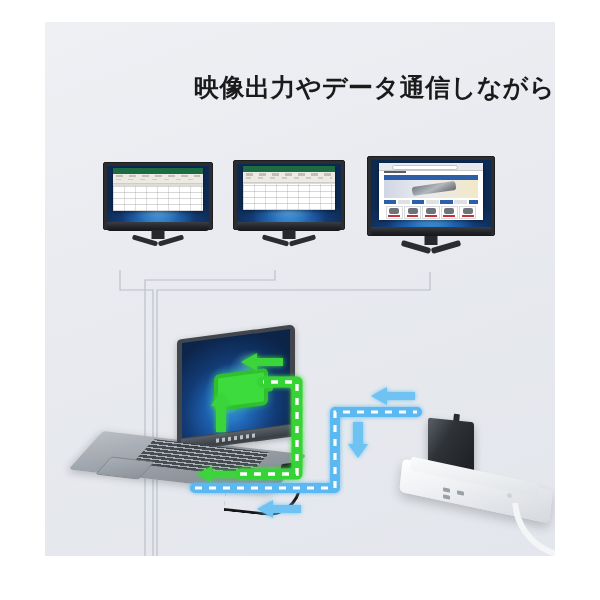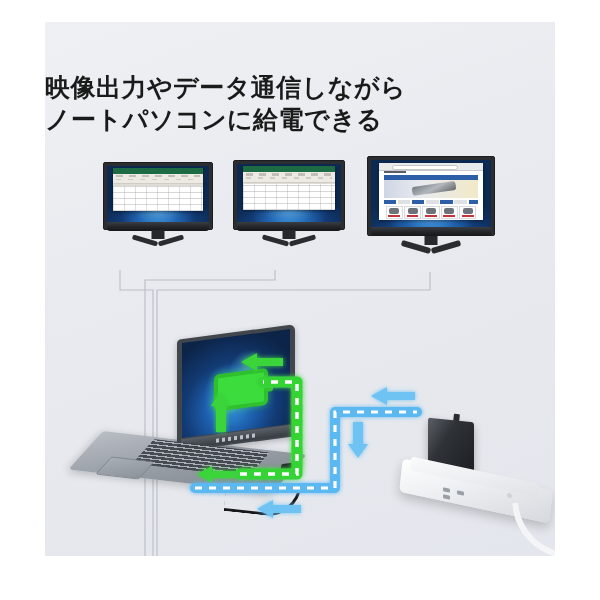--- a/index.html
+++ b/index.html
@@ -9,21 +9,21 @@
 
   
   #canvas{
     position:absolute;left:45px;top:22px;width:510px;height:534px;
     background:linear-gradient(160deg,#eef0f4 0%,#e8eaef 45%,#e3e6ec 100%);
     overflow:hidden;
   }
 
   
   .headline{
-    position:absolute;left:0;top:50px;width:510px;text-align:left;
+    position:absolute;left:0;top:50px;width:510px;text-align:right;
     color:#1a1a1a;font-weight:bold;line-height:1.28;
     font-size:25px;letter-spacing:0.5px;
     font-family:"DejaVu Sans","Liberation Sans",sans-serif;
   }
   .headline .l2{display:block;}
 
   
   .monitor{position:absolute;}
   .mon-panel{
     position:relative;width:100%;
@@ -194,21 +194,20 @@
   .flowsvg{position:absolute;left:0;top:0;width:510px;height:534px;pointer-events:none;}
 </style>
 </head>
 <body>
 
 <div id="stage">
   <div id="canvas">
 
     <div class="headline">
       <span>映像出力やデータ通信しながら</span>
-      <span class="l2">ノートパソコンに給電できる</span>
     </div>
 
     <svg class="flowsvg" viewBox="0 0 510 534">
       <g fill="none" stroke="#b9bdc5" stroke-width="1.1">
         <path d="M75 248 L75 268 L108 268 L108 534"></path>
         <path d="M230 248 L230 258 L100 258 L100 534"></path>
         <path d="M385 250 L385 268 L112 268 L112 534"></path>
       </g>
     </svg>
 

